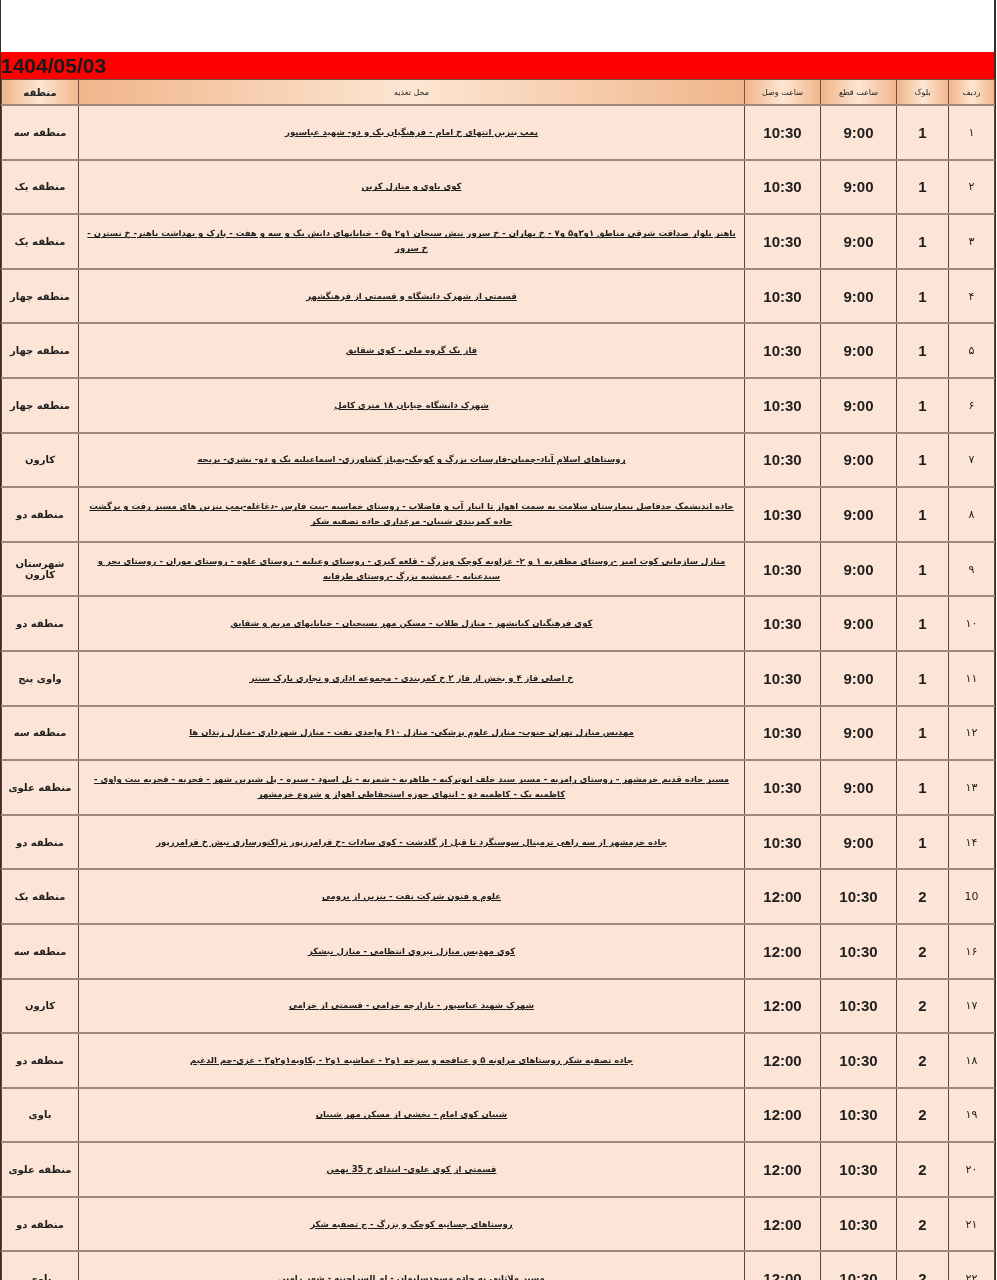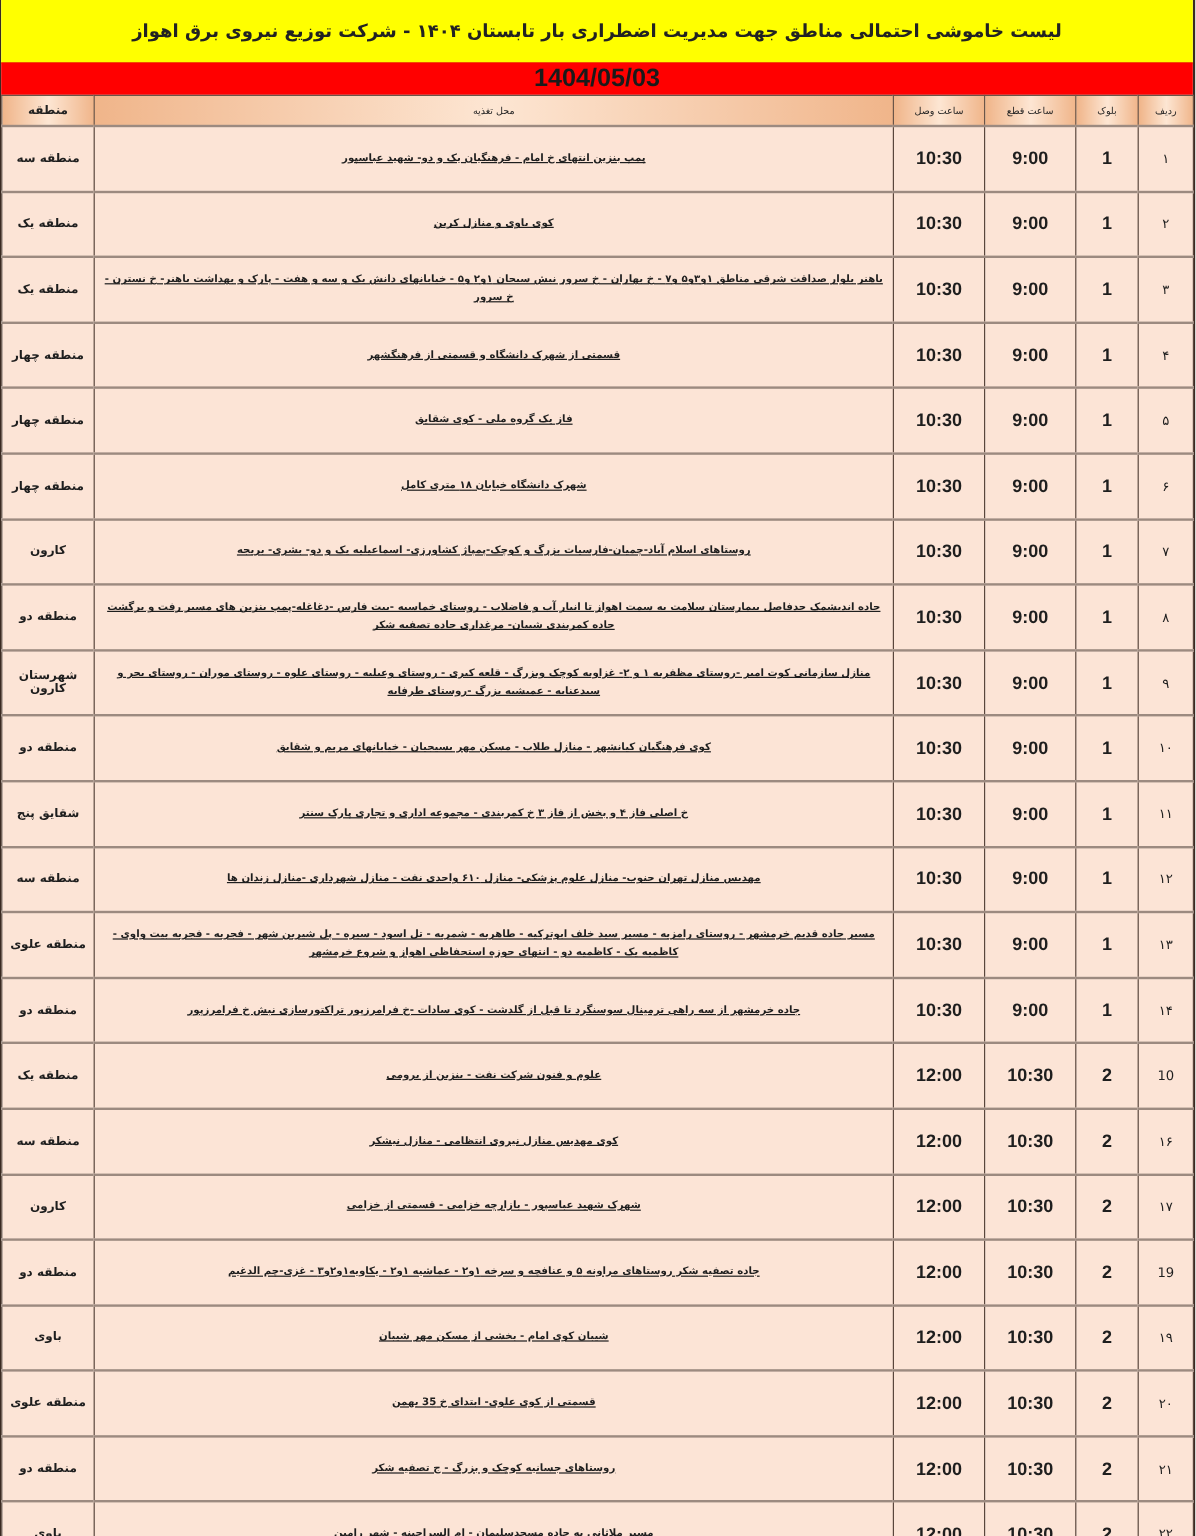--- a/index.html
+++ b/index.html
@@ -1,38 +1,35 @@
 <!DOCTYPE html>
 <html><head>
 <meta charset="utf-8">
 <style>
   html,body{margin:0;padding:0;background:#ffffff;}
   body{width:997px;height:1280px;overflow:hidden;position:relative;font-family:"DejaVu Sans",sans-serif;}
   .sheet{position:absolute;left:0;top:0;width:993px;height:1280px;border-right:2px solid #3a2a22;border-left:1px solid #3a2a22;}
   .title-band{position:absolute;left:0;top:0;width:993px;height:52px;background:#ffff00;display:flex;align-items:center;justify-content:center;direction:rtl;border-bottom:1px solid #c9a000;}
   .title-band span{font-size:15px;font-weight:bold;color:#222;}
-  .date-band{position:absolute;left:0;top:52px;width:993px;height:27px;background:#ff0000;display:flex;align-items:center;justify-content:center;}
+  .date-band{position:absolute;left:0;top:52px;width:993px;height:27px;background:#ff0000;display:flex;align-items:center;justify-content:flex-start;}
   .date-band span{font-family:"Liberation Sans",sans-serif;font-weight:bold;font-size:21px;color:#1a1a1a;letter-spacing:0px;}
   table{position:absolute;left:0;top:79px;width:993px;border-collapse:collapse;table-layout:fixed;direction:rtl;}
   th{height:24px;font-size:8px;font-weight:normal;color:#222;border:1px solid #6b5548;
      background:linear-gradient(to right,#f0b58a 0%,#fde6d3 50%,#f0b58a 100%);padding:0;margin-top:40px;}
   th.col-zone{font-size:10px;font-weight:bold;}
   td{height:52.6px;border-top:2px solid #9c8a80;border-bottom:1px solid #9c8a80;border-left:1px solid #5a463c;border-right:1px solid #5a463c;background:#fce4d6;text-align:center;vertical-align:middle;padding:0 6px;color:#1e1e1e;}
   td.num{font-size:11px;}
   td.block,td.time{font-family:"Liberation Sans",sans-serif;font-weight:bold;font-size:15px;}
   td.feed{font-size:8.5px;font-weight:bold;line-height:15px;text-decoration:underline;}
   td.zone{font-size:10px;font-weight:bold;padding:0 2px;}
 </style>
 </head>
 <body>
 
 <div class="sheet">
-  <div class="title-band">
-    <span>لیست خاموشی احتمالی مناطق جهت مدیریت اضطراری بار تابستان ۱۴۰۴ - شرکت توزیع نیروی برق اهواز</span>
-  </div>
   <div class="date-band">
     <span>1404/05/03</span>
   </div>
 
   <table>
     <colgroup>
       <col style="width:46px">
       <col style="width:52px">
       <col style="width:76px">
       <col style="width:76px">
@@ -129,21 +126,21 @@
           <td class="time">10:30</td>
           <td class="feed">کوی فرهنگیان کیانشهر - منازل طلاب - مسکن مهر بسیجیان - خیابانهای مریم و شقایق</td>
           <td class="zone">منطقه دو</td>
         </tr>
         <tr>
           <td class="num">۱۱</td>
           <td class="block">1</td>
           <td class="time">9:00</td>
           <td class="time">10:30</td>
           <td class="feed">خ اصلی فاز ۴ و بخش از فاز ۳ خ کمربندی - مجموعه اداری و تجاری پارک سنتر</td>
-          <td class="zone">شقایق پنج</td>
+          <td class="zone">واوی پنج</td>
         </tr>
         <tr>
           <td class="num">۱۲</td>
           <td class="block">1</td>
           <td class="time">9:00</td>
           <td class="time">10:30</td>
           <td class="feed">مهدیس منازل تهران جنوب- منازل علوم پزشکی- منازل ۶۱۰ واحدی نفت - منازل شهرداری -منازل زندان ها</td>
           <td class="zone">منطقه سه</td>
         </tr>
         <tr>
@@ -180,21 +177,21 @@
         </tr>
         <tr>
           <td class="num">۱۷</td>
           <td class="block">2</td>
           <td class="time">10:30</td>
           <td class="time">12:00</td>
           <td class="feed">شهرک شهید عباسپور - بازارچه خزامی - قسمتی از خزامی</td>
           <td class="zone">کارون</td>
         </tr>
         <tr>
-          <td class="num">19</td>
+          <td class="num">۱۸</td>
           <td class="block">2</td>
           <td class="time">10:30</td>
           <td class="time">12:00</td>
           <td class="feed">جاده تصفیه شکر روستاهای مراونه ۵ و عنافچه  و سرخه ۱و۲ - عماشیه ۱و۲ - یکاویه۱و۲و۳ - غزی-چم الدغیم</td>
           <td class="zone">منطقه دو</td>
         </tr>
         <tr>
           <td class="num">۱۹</td>
           <td class="block">2</td>
           <td class="time">10:30</td>

